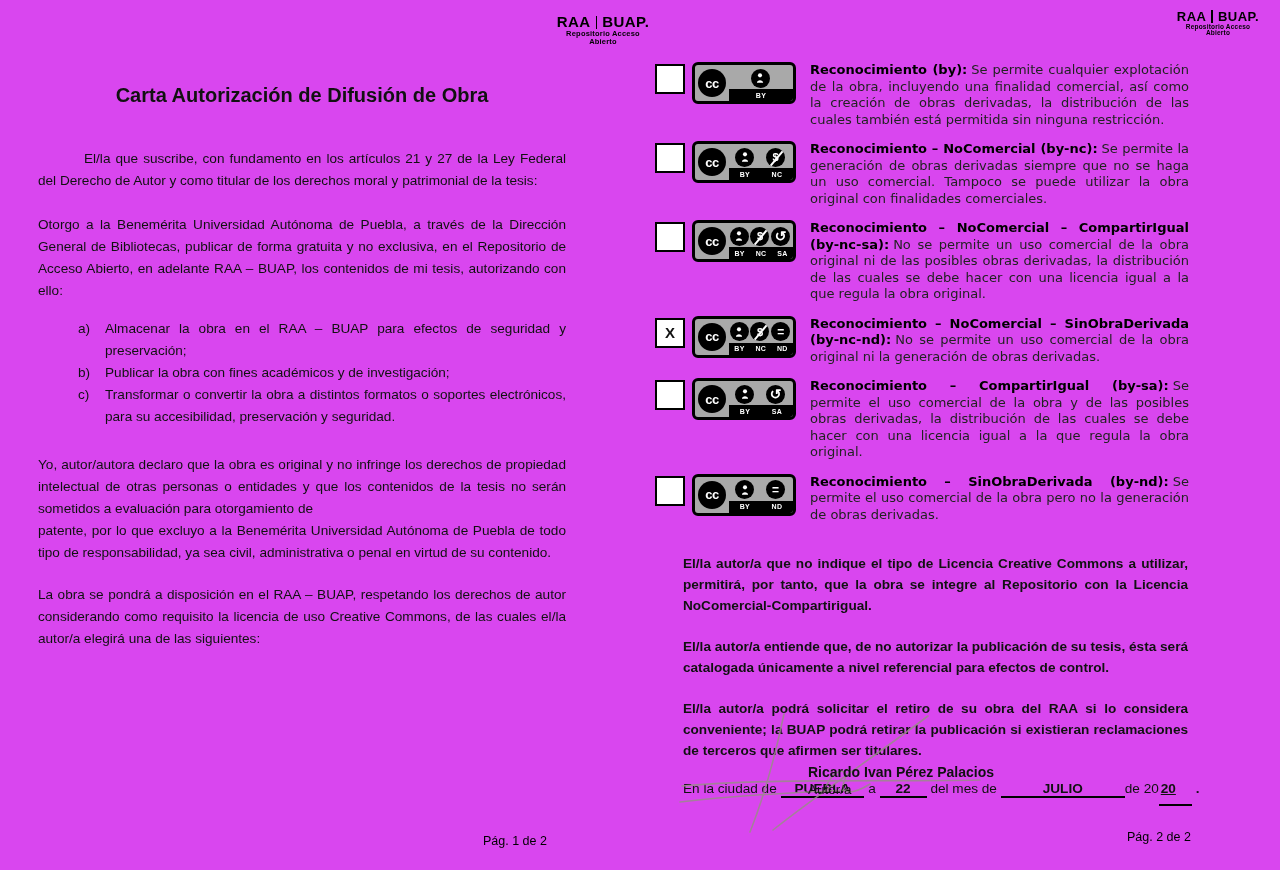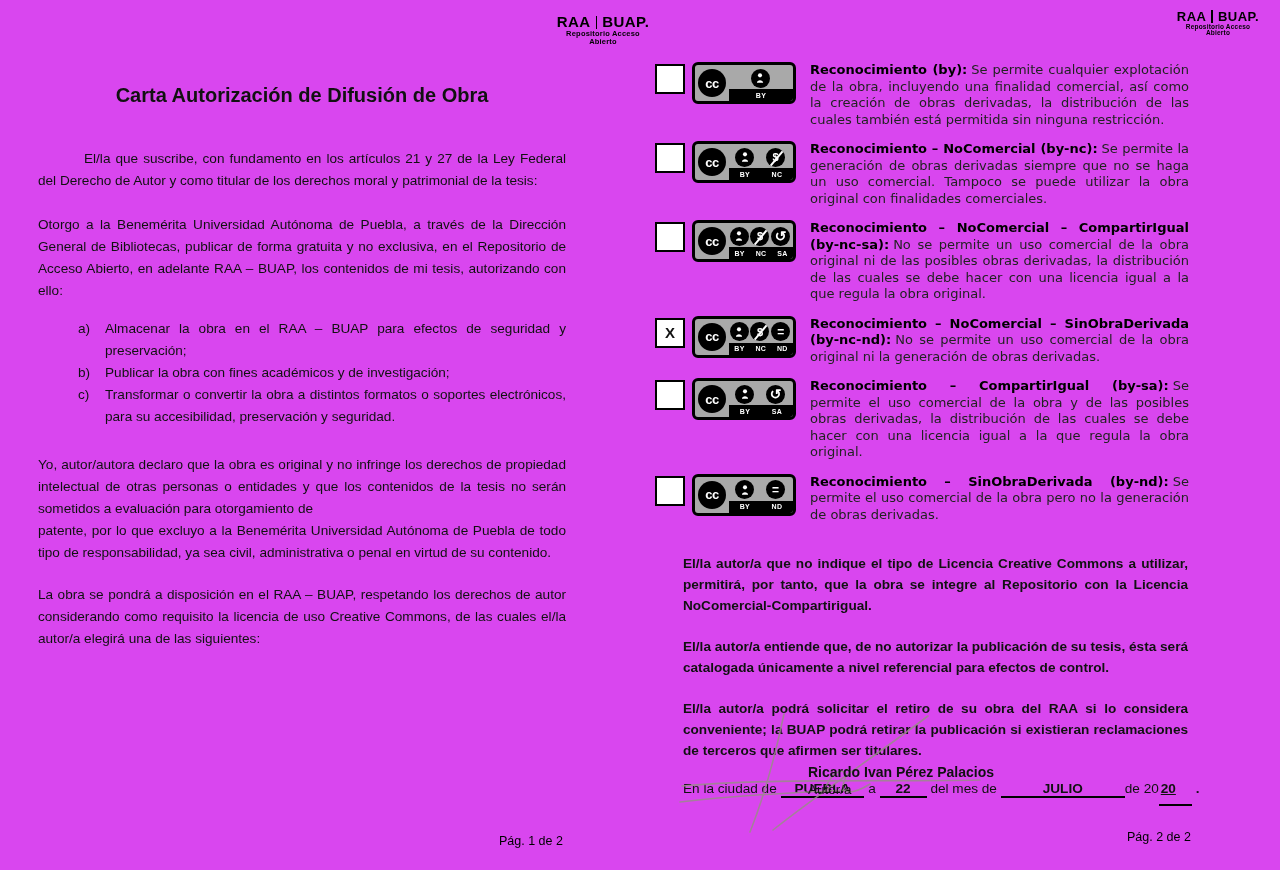--- a/index.html
+++ b/index.html
@@ -76,21 +76,21 @@
   .dl-month { padding: 0 42px; }
   .dl-year { padding: 0 16px 8px 2px; text-decoration: underline; }
   .dl-end { font-weight: bold; }
   
   .sig-svg { position: absolute; left: 678px; top: 712px; }
   .sig-block { position: absolute; left: 808px; top: 764px; width: 235px; }
   .sig-name { font-weight: bold; font-size: 14px; }
   .sig-role { font-size: 13.5px; margin-top: 2px; }
   
   .footer { position: absolute; font-size: 12.5px; color: #000; }
-  .footer-1 { left: 499px; top: 834px; }
+  .footer-1 { left: 483px; top: 834px; }
   .footer-2 { left: 1127px; top: 830px; }
 </style>
 </head>
 <body>
 
 <div class="sheet">
 
   <div class="logo logo-left">
     <div class="lg-top"><span>RAA</span><span class="lg-bar"></span><span>BUAP.</span></div>
     <div class="lg-sub">Repositorio Acceso</div>

